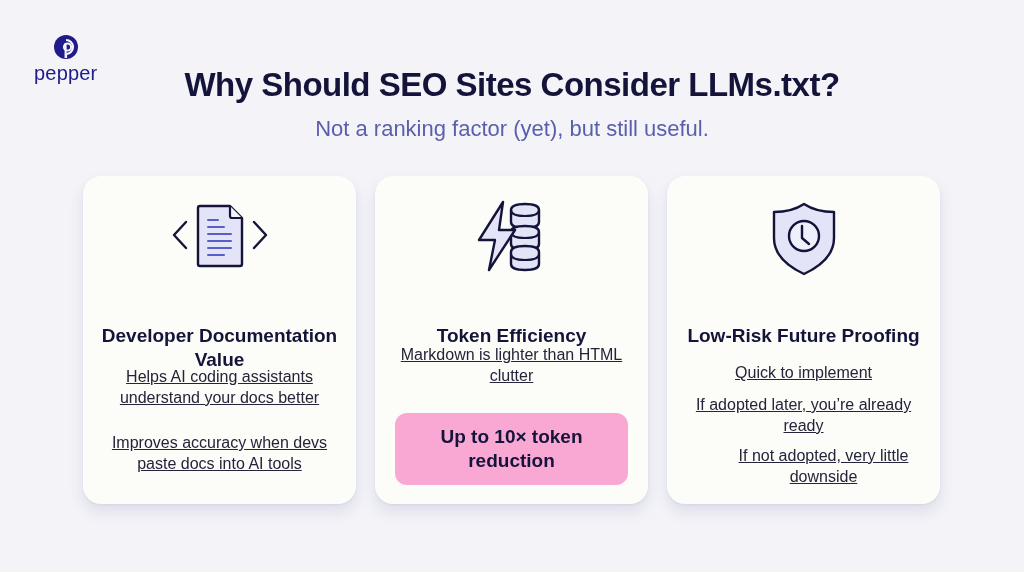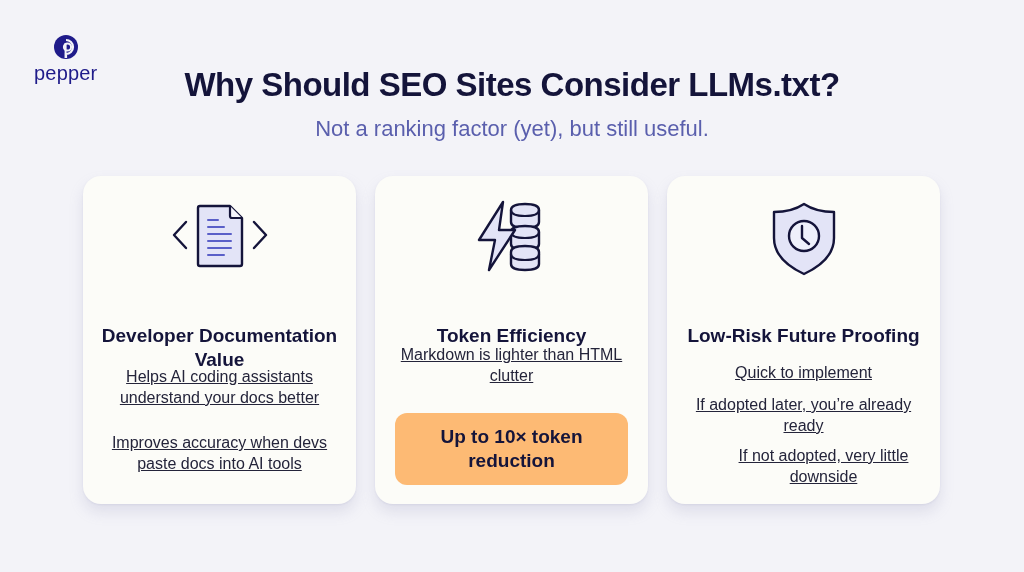--- a/index.html
+++ b/index.html
@@ -47,21 +47,21 @@
     font-size: 16px; color: #24243a; line-height: 21px; text-decoration: underline;
   }
   .c1 .b1 { top: 190px; }
   .c1 .b2 { top: 256px; }
   .c2 .b1 { top: 168px; }
   .c3 .b1 { top: 186px; }
   .c3 .b2 { top: 218px; }
   .c3 .b3 { top: 269px; margin-left: 40px; }
   .highlight {
     position: absolute; left: 20px; right: 20px; top: 237px; height: 72px;
-    background: #fdba74; border-radius: 12px;
+    background: #f9a8d4; border-radius: 12px;
     display: flex; align-items: center; justify-content: center;
     font-size: 19px; font-weight: 700; color: #14143a; line-height: 24px;
     padding: 0 20px;
   }
 </style>
 </head>
 <body>
 
 <div class="logo">
   <svg class="logo-mark" viewBox="0 0 26 26">

